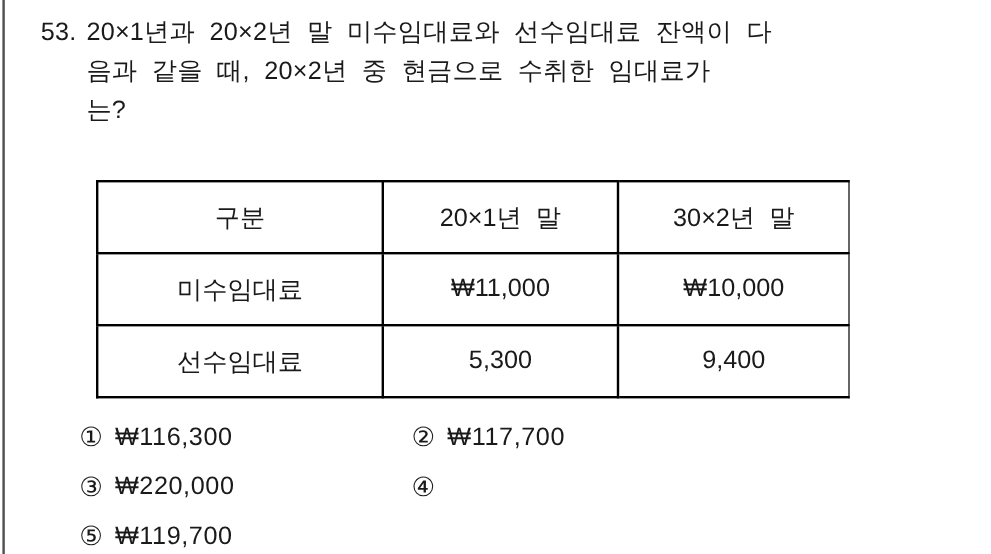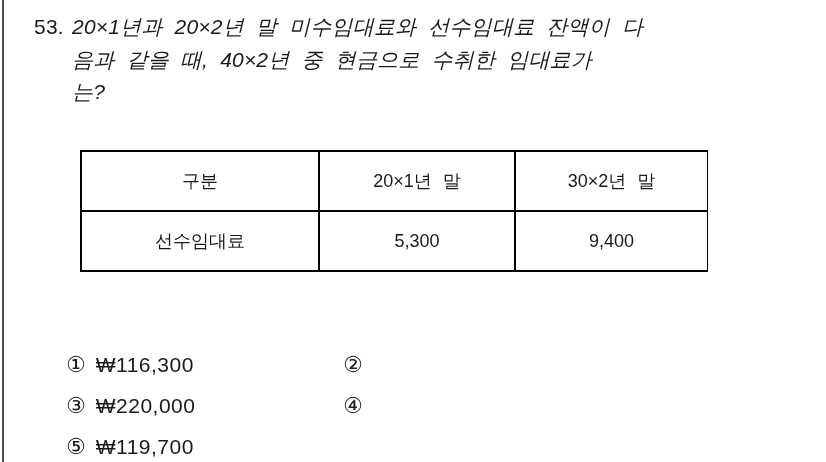--- a/index.html
+++ b/index.html
@@ -32,30 +32,30 @@
     width: 760px;
     display: flex;
     font-size: 21px;
     line-height: 32.5px;
     letter-spacing: 0.2px;
     word-spacing: 6px;
   }
   .q-number {
     flex: 0 0 38px;
   }
-  .q-lines { flex: 1; font-style: italic; }
+  .q-lines { flex: 1; }
   
   .balances-table {
     position: absolute;
     left: 80px;
     top: 150px;
     width: 627px;
     border-collapse: collapse;
     table-layout: fixed;
-    font-size: 18px;
+    font-size: 21px;
     word-spacing: 6px;
   }
   .balances-table td, .balances-table th {
     border: 2px solid #000000;
     height: 60px;
     text-align: center;
     vertical-align: middle;
     font-weight: normal;
     padding: 0;
   }
@@ -91,52 +91,58 @@
 <body>
 
 <div class="page">
 
   <div class="left-rule"></div>
 
   <div class="question">
     <div class="q-number">53.</div>
     <div class="q-lines">
       <div>20×1년과 20×2년 말 미수임대료와 선수임대료 잔액이 다</div>
-      <div>음과 같을 때, 40×2년 중 현금으로 수취한 임대료가</div>
+      <div>음과 같을 때, 20×2년 중 현금으로 수취한 임대료가</div>
       <div>는?</div>
     </div>
   </div>
 
   <table class="balances-table">
     <colgroup>
       <col class="col-label">
       <col class="col-y1">
       <col class="col-y2">
     </colgroup>
     <tbody>
       <tr>
         <th>구분</th>
         <th>20×1년 말</th>
         <th>30×2년 말</th>
       </tr>
       <tr>
+        <td>미수임대료</td>
+        <td>₩11,000</td>
+        <td>₩10,000</td>
+      </tr>
+      <tr>
         <td>선수임대료</td>
         <td>5,300</td>
         <td>9,400</td>
       </tr>
     </tbody>
   </table>
 
   <div class="options">
     <div class="option">
       <span class="marker">①</span>
       <span class="value">₩116,300</span>
     </div>
     <div class="option">
       <span class="marker">②</span>
+      <span class="value">₩117,700</span>
     </div>
     <div class="option">
       <span class="marker">③</span>
       <span class="value">₩220,000</span>
     </div>
     <div class="option">
       <span class="marker">④</span>
     </div>
     <div class="option">
       <span class="marker">⑤</span>

